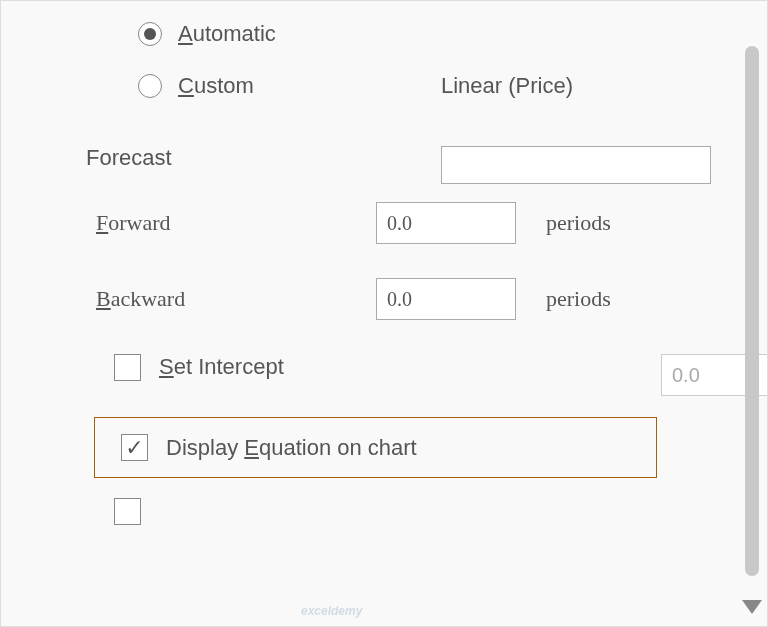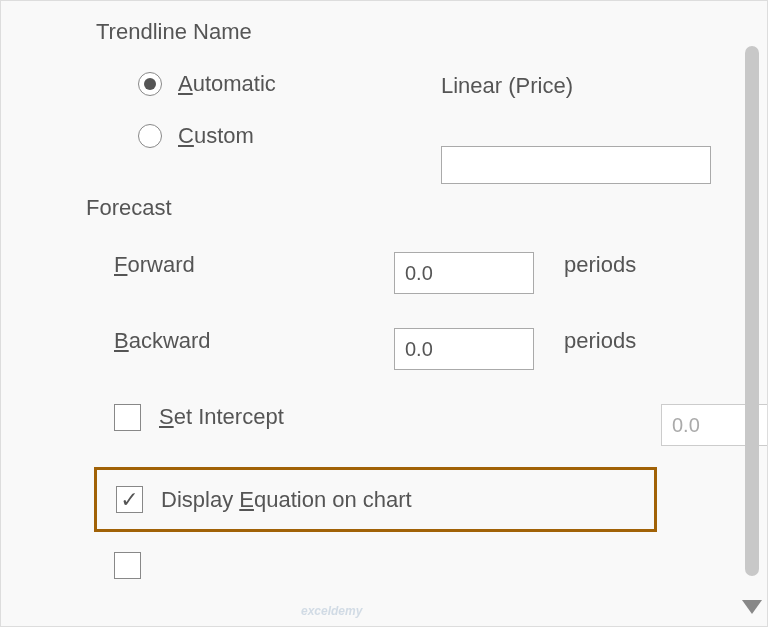--- a/index.html
+++ b/index.html
@@ -79,23 +79,24 @@
     }
     .forecast-header {
       font-size: 22px;
       color: #555;
       margin-top: 44px;
       margin-bottom: 31px;
       margin-left: -10px;
     }
     .field-row {
       display: flex;
-      margin-left: 18px;
+      align-items: center;
       margin-bottom: 34px;
       height: 42px;
+      font-family: Liberation Serif, serif;
     }
     .field-label {
       width: 280px;
       font-size: 22px;
       color: #555;
     }
     .field-label .underline {
       text-decoration: underline;
     }
     .field-input {
@@ -150,24 +151,24 @@
       width: 130px;
       height: 42px;
       border: 1px solid #ccc;
       background: #fff;
       padding: 6px 10px;
       font-size: 20px;
       color: #aaa;
       font-family: inherit;
     }
     .highlight-box {
-      border: 3px solid #a16207;
+      border: 1px solid #a16207;
       margin-left: -2px;
       margin-right: 100px;
-      padding: 2px 1px;
+      padding: 2px 8px;
     }
     .scrollbar {
       position: absolute;
       right: 8px;
       top: 45px;
       width: 14px;
       height: 530px;
       background: #c8c8c8;
       border-radius: 7px;
     }
@@ -198,21 +199,20 @@
       height: 55px;
       padding-left: 8px;
       margin-bottom: 8px;
     }
   </style>
 </head>
 <body>
 
 <div class="panel">
 
-  <div class="section-header">Trendline Name</div>
 
   <div class="radio-row">
     <div class="radio-circle selected"></div>
     <div class="radio-label"><span class="underline">A</span><span>utomatic</span></div>
   </div>
 
   <div class="linear-display">Linear (Price)</div>
 
   <div class="radio-row">
     <div class="radio-circle"></div>

